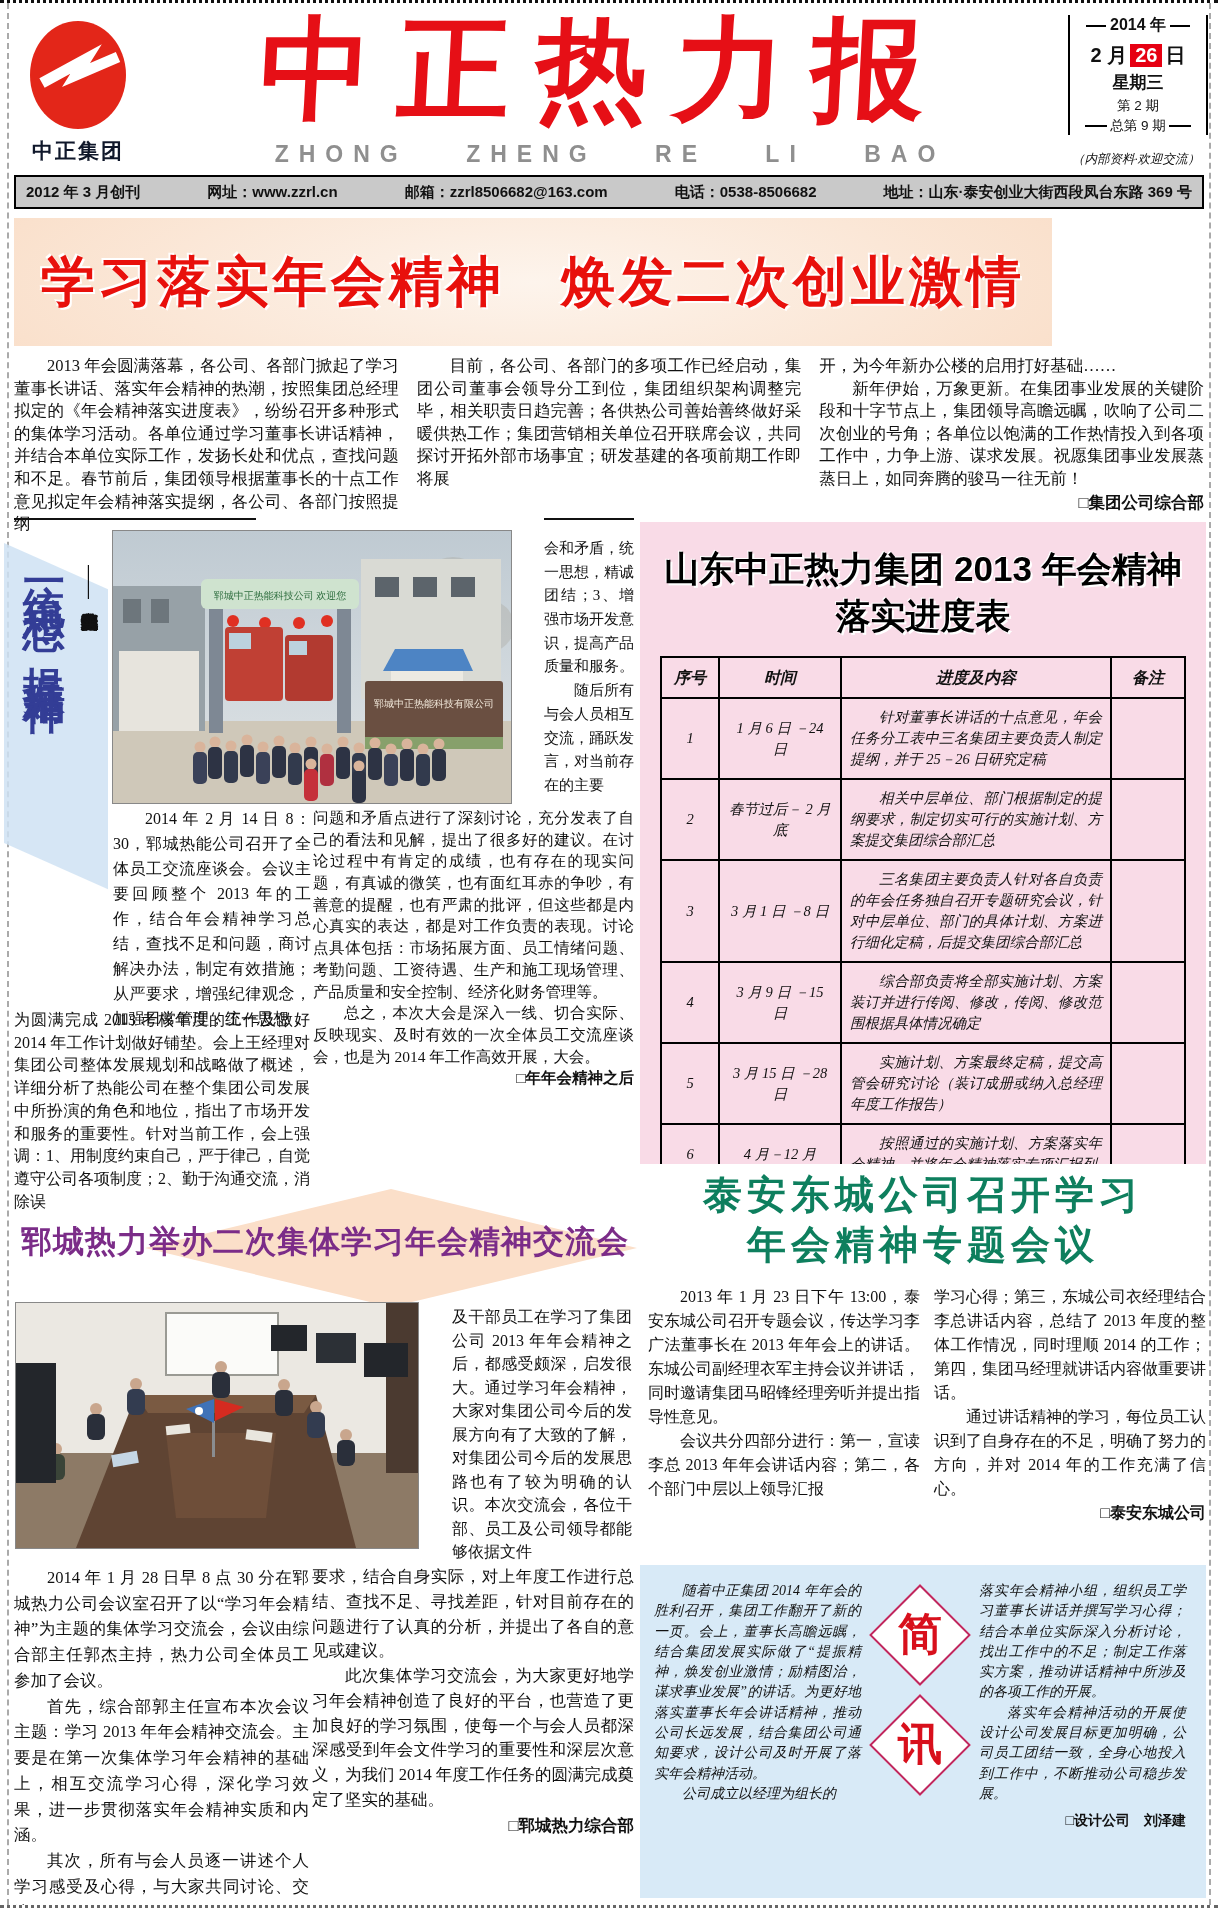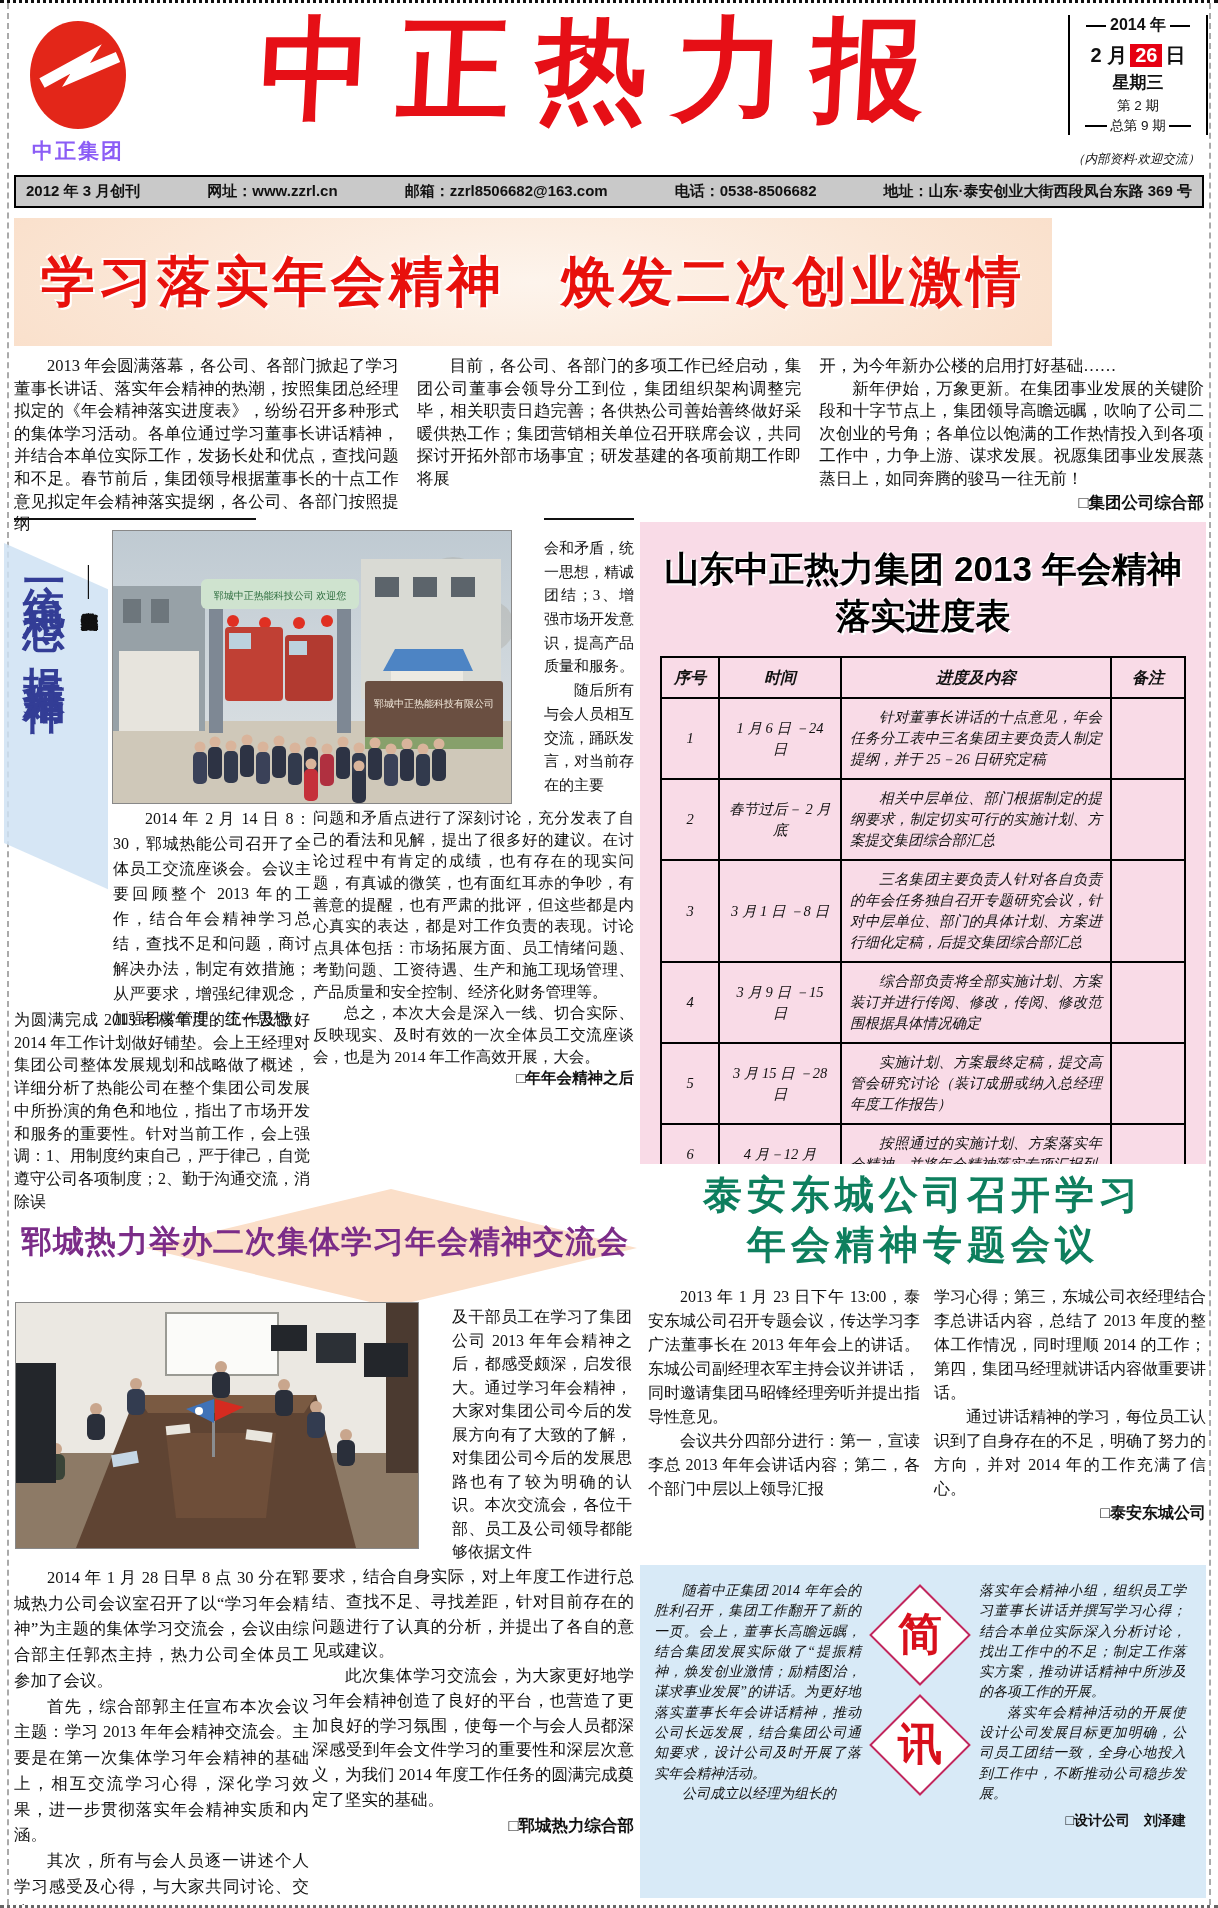--- a/index.html
+++ b/index.html
@@ -9,43 +9,43 @@
   .page::before,.page::after{content:"";position:absolute;top:0;bottom:0;width:0;border-left:2px dashed #aaa;}
   .page::before{left:7px;} .page::after{right:7px;}
   .abs{position:absolute;}
   p{margin:0;}
   .ind{text-indent:2em;}
   .just{text-align:justify;text-justify:inter-ideograph;}
   .sig{text-align:right;font-weight:bold;font-family:"Liberation Sans","DejaVu Sans",sans-serif;}
 
   
   .logo-wrap{left:18px;top:16px;width:120px;text-align:center;}
-  .group-name{margin-top:2px;color:#8b5cf6;font-weight:900;font-size:21px;letter-spacing:2px;
+  .group-name{margin-top:2px;color:#0f172a;font-weight:900;font-size:21px;letter-spacing:2px;
               font-family:"Liberation Sans",sans-serif;}
   .paper-title{left:150px;top:0px;width:910px;text-align:center;color:#e60f16;font-weight:900;
                font-size:112px;line-height:1.2;letter-spacing:26px;transform:skewX(-3deg);
                font-family:"Liberation Serif",serif;}
   .paper-pinyin{left:160px;top:138px;width:900px;text-align:center;color:#8f8f8f;font-weight:bold;
                 font-size:23px;letter-spacing:10px;word-spacing:42px;font-family:"Liberation Sans",sans-serif;}
   .datebox{right:10px;top:12px;width:140px;border-left:2px solid #000;border-right:2px solid #000;
            padding:0 12px;box-sizing:border-box;text-align:center;font-family:"Liberation Sans",sans-serif;}
   .dline{display:flex;align-items:center;font-size:16px;font-weight:bold;}
   .dline::before,.dline::after{content:"";flex:1;border-top:2px solid #000;margin:0 4px;}
   .dmd{font-size:20px;font-weight:900;margin:6px 0 2px;}
   .dday{display:inline-block;background:#e60012;color:#fff;padding:0 5px;margin:0 3px;}
   .dweek{font-size:17px;font-weight:900;}
   .dissue{font-size:13.5px;margin-top:3px;}
   .dtotal{display:flex;align-items:center;font-size:13.5px;margin-top:2px;}
   .dtotal::before,.dtotal::after{content:"";flex:1;border-top:2px solid #000;margin:0 3px;}
   .dnote{right:6px;top:148px;width:152px;text-align:center;font-size:12.5px;font-style:italic;}
 
   
-  .infobar{left:14px;top:172px;width:1190px;height:33px;background:#c9c9c9;border:2px solid #000;
+  .infobar{left:14px;top:172px;width:1190px;height:19px;background:#c9c9c9;border:2px solid #000;
            box-sizing:border-box;display:flex;align-items:center;justify-content:space-between;
-           padding:0 10px;font-weight:bold;font-size:15px;font-family:"Liberation Sans",sans-serif;}
+           padding:15px 10px;font-weight:bold;font-size:15px;font-family:"Liberation Sans",sans-serif;}
 
   
   .lead-banner{left:14px;top:215px;width:1038px;height:128px;
       background:radial-gradient(ellipse 70% 160% at 50% 50%, #fdf4ec 0%, #fae1cd 75%, #f8d9c2 100%);
       display:flex;align-items:center;justify-content:center;gap:56px;}
   .lead-banner span{color:#e8100c;font-weight:900;font-size:54px;letter-spacing:4px;
       font-family:"Liberation Sans",sans-serif;text-shadow:2px 2px 0 #fff,-2px -2px 0 #fff;}
   .lead-cols{left:14px;top:352px;width:1190px;height:160px;display:flex;gap:18px;
              font-size:16.5px;line-height:1.37;}
   .lead-cols>div{flex:1;}
@@ -117,20 +117,21 @@
 
   <div class="abs logo-wrap">
     <svg width="104" height="112" viewBox="0 0 104 112">
       <ellipse cx="52" cy="56" rx="48" ry="54" fill="#e32619"></ellipse>
       <path d="M16 64 L60 40 L50 56 L92 38" stroke="#fff" stroke-width="11" fill="none"></path>
     </svg>
     <div class="group-name">中正集团</div>
   </div>
 
   <div class="abs paper-title">中正热力报</div>
+  <div class="abs paper-pinyin">ZHONG ZHENG RE LI BAO</div>
 
   <div class="abs datebox">
     <div class="dline">2014 年</div>
     <div class="dmd"><span>2 月</span><span class="dday">26</span><span>日</span></div>
     <div class="dweek">星期三</div>
     <div class="dissue">第 2 期</div>
     <div class="dtotal">总第 9 期</div>
   </div>
   <div class="abs dnote">（内部资料·欢迎交流）</div>
 

